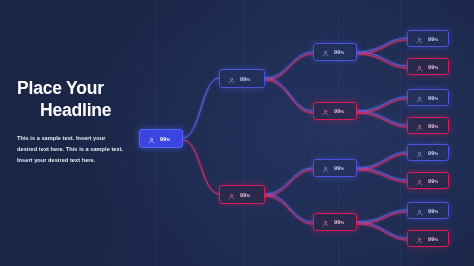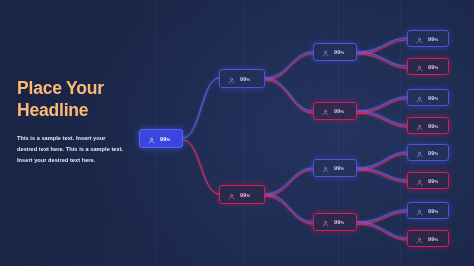--- a/index.html
+++ b/index.html
@@ -27,27 +27,27 @@
     top: 0;
     bottom: 0;
     width: 1px;
     background: rgba(120,150,220,0.07);
   }
   #headline {
     position: absolute;
     left: 17px;
     top: 77px;
     width: 150px;
-    color: #fdba74;
+    color: #ffffff;
     font-size: 17.5px;
     font-weight: bold;
     line-height: 1.28;
     letter-spacing: -0.2px;
   }
-  #headline .l2 { display: block; }
+  #headline .l2 { display: block; margin-left: 23px; }
   #body-text {
     position: absolute;
     left: 17px;
     top: 133px;
     width: 107px;
     color: #e9ecf5;
     font-size: 5.6px;
     font-weight: bold;
     line-height: 1.95;
     letter-spacing: 0.05px;

